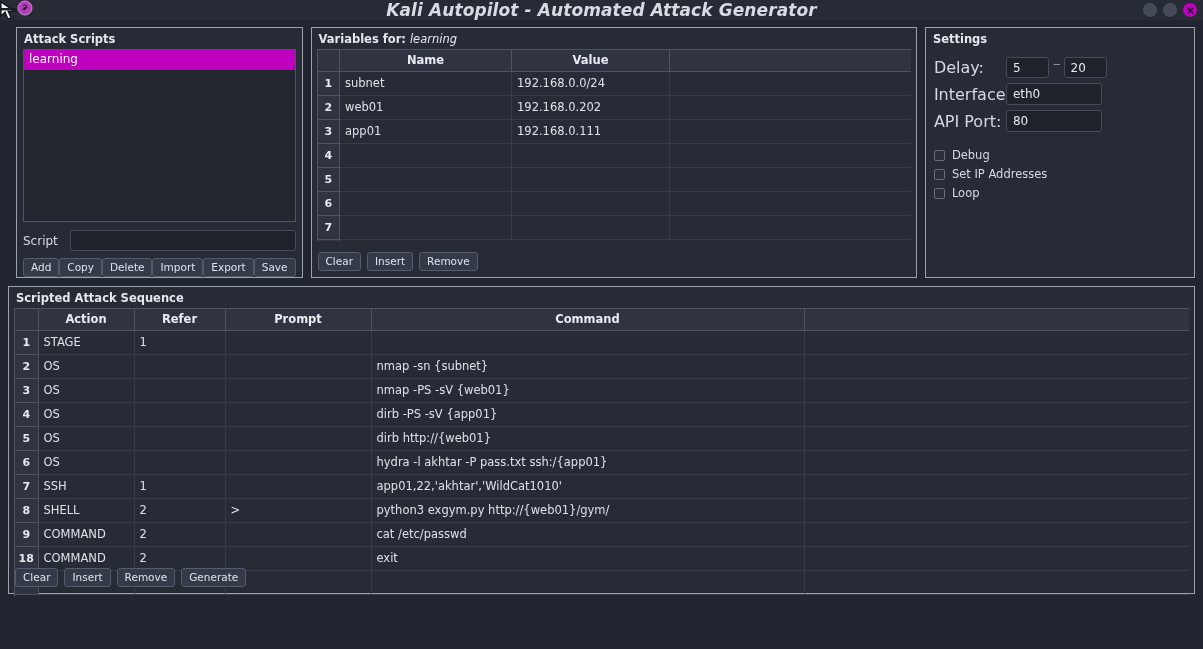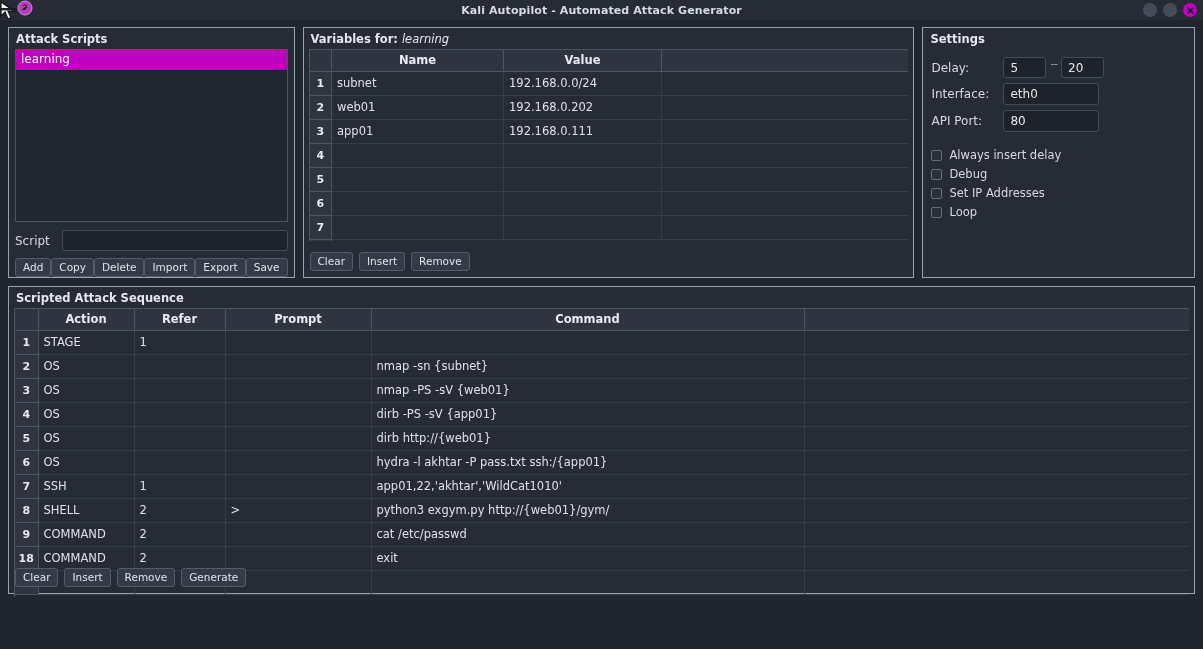--- a/index.html
+++ b/index.html
@@ -16,24 +16,25 @@
   
   .titlebar {
     position: relative;
     height: 20px;
     background: #262b36;
     display: flex;
     align-items: center;
     justify-content: center;
   }
   .titlebar-title {
-    font-size: 11px;
+    font-size: 17px;
     color: #d7dbe3;
     font-weight: bold;
     letter-spacing: .1px;
+    font-style: italic;
   }
   .win-controls {
     position: absolute;
     right: 6px;
     top: 50%;
     transform: translateY(-50%);
     display: flex;
     gap: 6px;
     align-items: center;
   }
@@ -54,21 +55,21 @@
     left: 0; top: 0;
     width: 40px; height: 30px;
     pointer-events: none;
     z-index: 50;
   }
 
   
   .top-row {
     display: flex;
     gap: 8px;
-    padding: 7px 8px 0 8px;
+    padding: 7px 8px 0 16px;
     height: 258px;
   }
 
   .panel {
     border: 1px solid #9aa2ae;
     background: #272b35;
     position: relative;
   }
   .panel-title {
     font-size: 11.5px;
@@ -192,21 +193,21 @@
 
   
   #settings-panel { width: 289px; }
   .settings-body { padding: 8px 8px 0 8px; }
   .setting-line {
     display: flex;
     align-items: center;
     margin-bottom: 5px;
   }
   .setting-label {
-    font-size: 12px;
+    font-size: 16px;
     color: #d5d9e1;
     width: 72px;
     flex: 0 0 72px;
   }
   .spin {
     width: 43px; height: 21px;
     text-align: left;
   }
   .dash {
     color: #8c93a1;
@@ -397,24 +398,20 @@
         <span class="setting-label">Interface:</span>
         <input class="text-input" id="interface-input" type="text" value="eth0" style="">
       </div>
 
       <div class="setting-line">
         <span class="setting-label">API Port:</span>
         <input class="text-input" id="apiport-input" type="text" value="80" style="">
       </div>
 
       <div class="check-group">
-        <div class="check-line">
-          <span class="checkbox"></span>
-          <span class="check-label">Always insert delay</span>
-        </div>
         <div class="check-line">
           <span class="checkbox"></span>
           <span class="check-label">Debug</span>
         </div>
         <div class="check-line">
           <span class="checkbox"></span>
           <span class="check-label">Set IP Addresses</span>
         </div>
         <div class="check-line">
           <span class="checkbox"></span>

